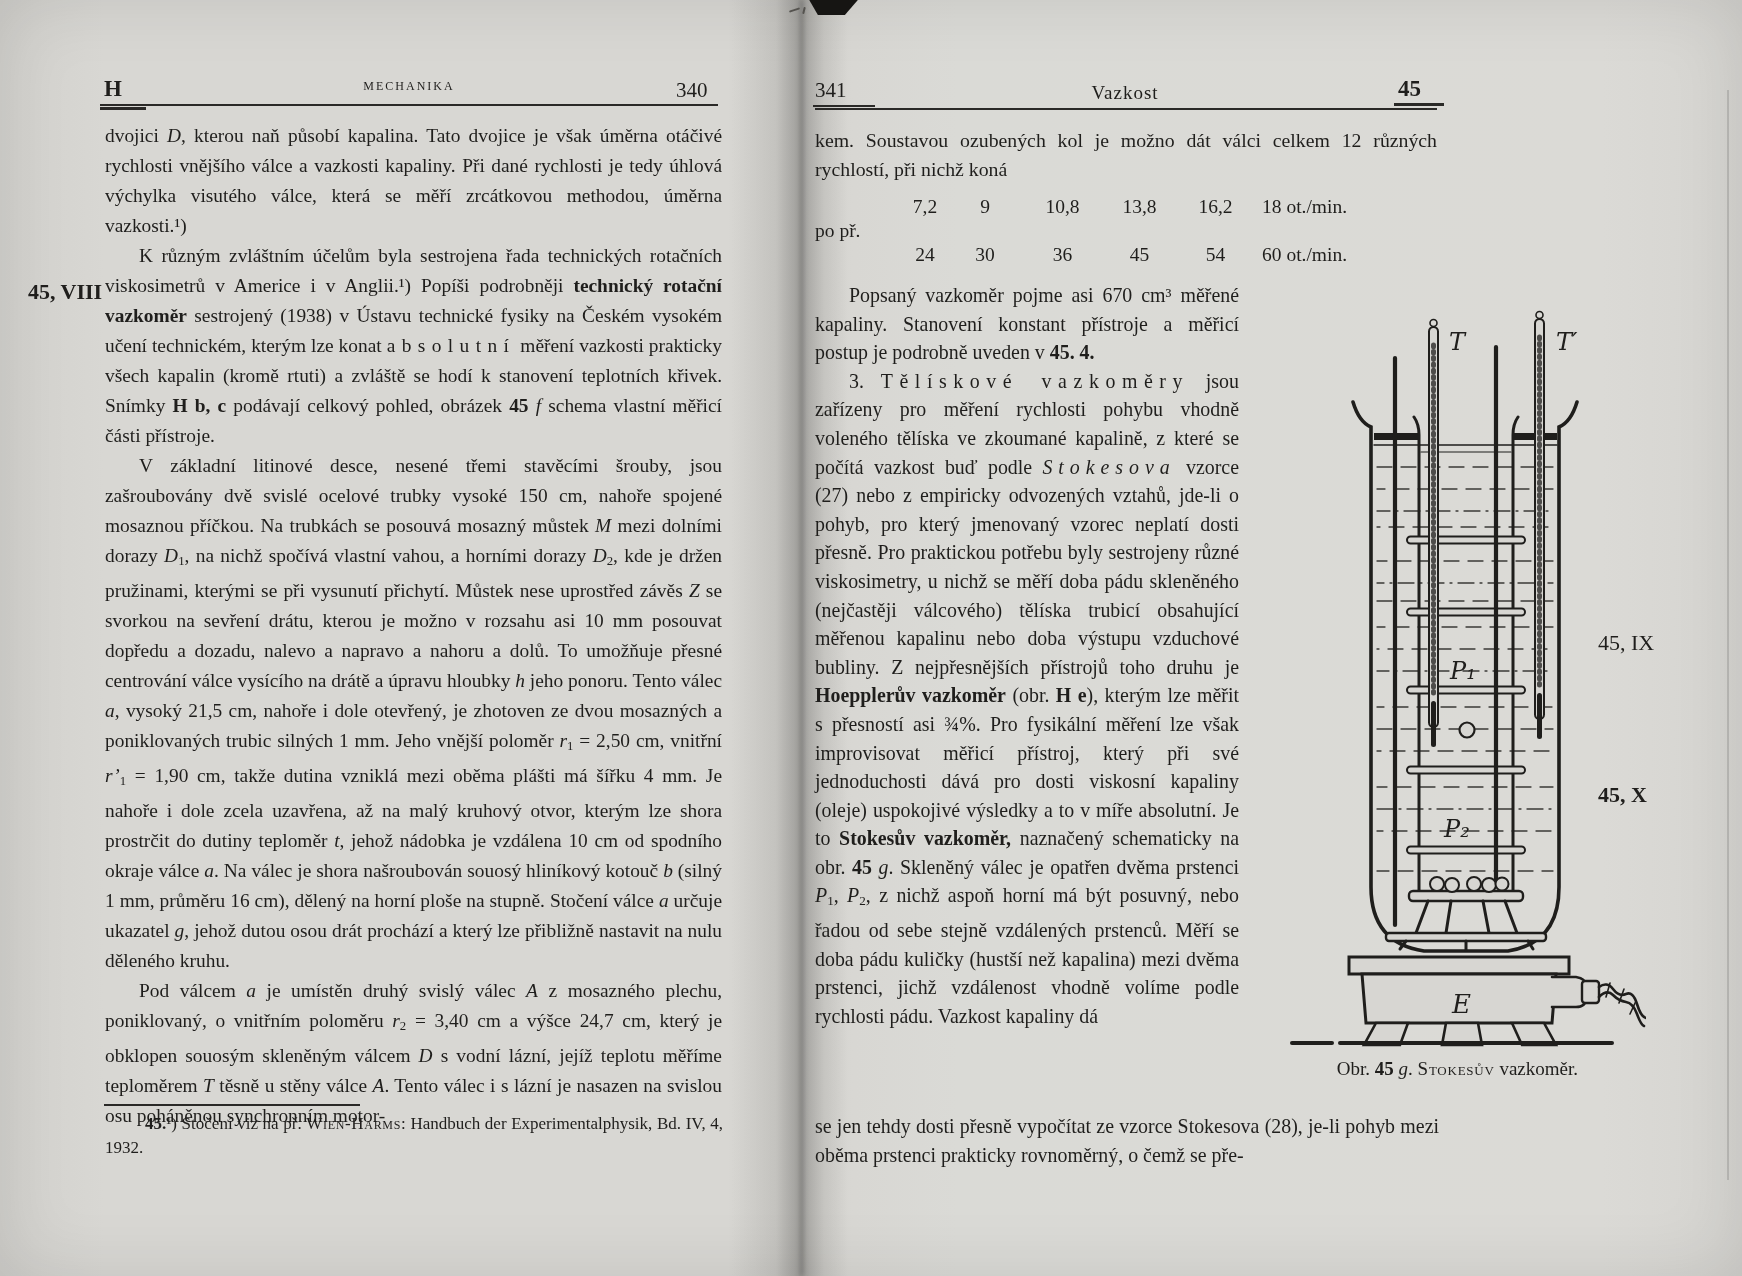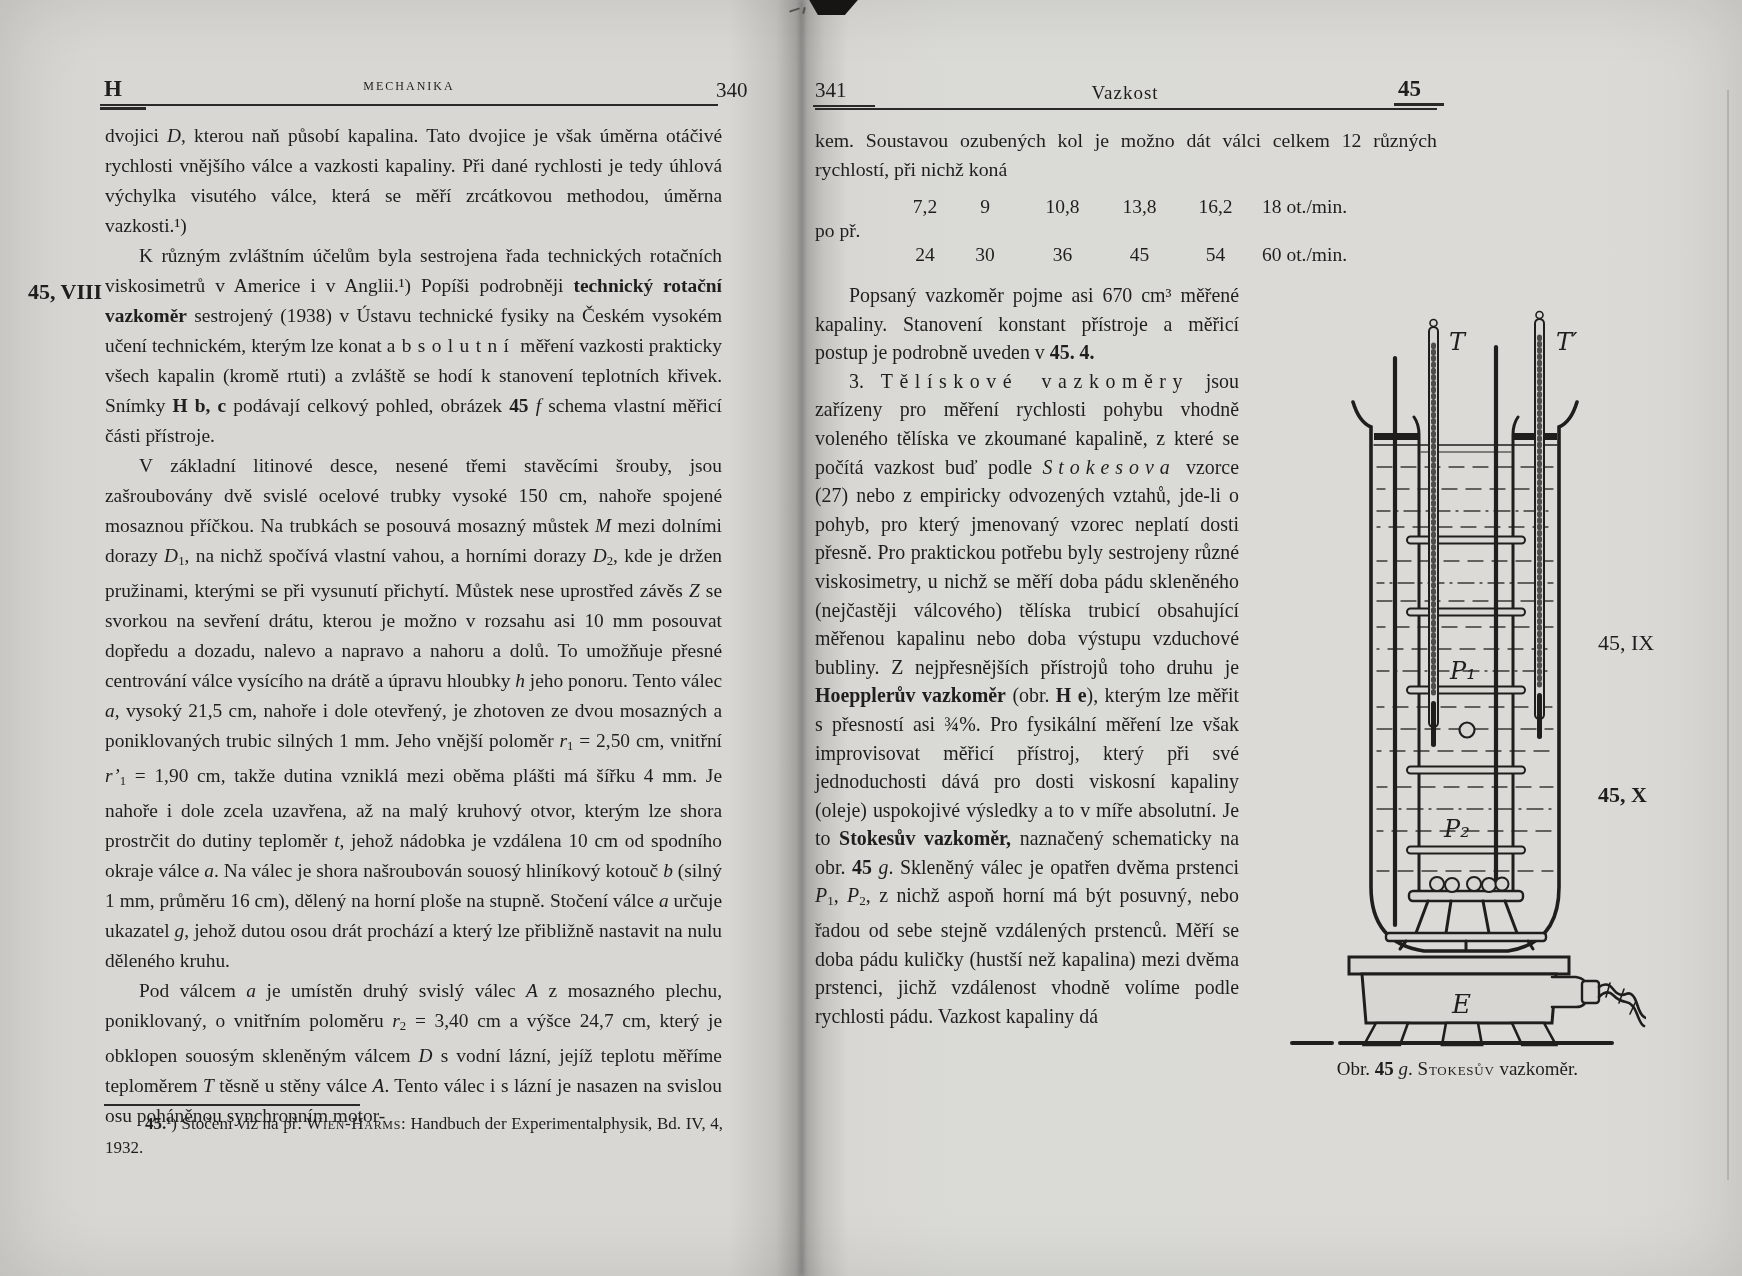--- a/index.html
+++ b/index.html
@@ -15,21 +15,21 @@
   .fold-line{position:absolute;left:800px;top:0;width:4px;height:100%;background:rgba(25,24,22,0.22);filter:blur(2px);}
   .fold-notch{position:absolute;left:806px;top:0;width:54px;height:15px;background:#161513;
     clip-path:polygon(6% 0,96% 0,72% 100%,22% 100%);}
   .pencil-a{position:absolute;left:789px;top:9px;width:11px;height:2px;background:#55534f;transform:rotate(-18deg);border-radius:2px;}
   .pencil-b{position:absolute;left:803px;top:7px;width:2px;height:7px;background:#55534f;transform:rotate(14deg);border-radius:2px;}
   .page-edge-right{position:absolute;left:1727px;top:90px;width:2px;height:1090px;background:rgba(0,0,0,0.13);}
 
   
   .hdr-letter{position:absolute;left:104px;top:76px;font-weight:bold;font-size:23px;}
   .hdr-title-left{position:absolute;left:100px;top:79px;width:618px;text-align:center;font-size:12px;letter-spacing:2px;}
-  .hdr-page-left{position:absolute;left:676px;top:78px;font-size:21px;margin-left:40px;}
+  .hdr-page-left{position:absolute;left:676px;top:78px;font-size:21px;}
   .rule-left{position:absolute;left:100px;top:104px;width:618px;height:2px;background:#2a2927;}
   .rule-left-h{position:absolute;left:100px;top:107px;width:46px;height:2.5px;background:#2a2927;}
 
   .hdr-page-right{position:absolute;left:815px;top:78px;font-size:21px;}
   .hdr-title-right{position:absolute;left:815px;top:82px;width:620px;text-align:center;font-size:19px;letter-spacing:1px;}
   .hdr-section-right{position:absolute;left:1398px;top:76px;font-weight:bold;font-size:23px;}
   .rule-right{position:absolute;left:815px;top:108px;width:622px;height:2px;background:#2a2927;}
   .rule-right-341{position:absolute;left:813px;top:105px;width:62px;height:2px;background:#2a2927;}
   .rule-right-45{position:absolute;left:1394px;top:103px;width:50px;height:2.5px;background:#2a2927;}
 
@@ -125,20 +125,21 @@
       <span class="speed-cell sc3">45</span>
       <span class="speed-cell sc4">54</span>
       <span class="speed-cell sc5">60 ot./min.</span>
     </div>
   </div>
 
   <div class="col-right">
     <p class="indent"><span class="seg-n">Popsaný vazkoměr pojme asi 670 cm³ měřené kapaliny. Stanovení konstant přístroje a měřicí postup je podrobně uveden v </span><span class="seg-b">45. 4.</span></p>
     <p class="indent"><span class="seg-n">3. </span><span class="seg-sp">Tělískové vazkoměry</span><span class="seg-n"> jsou zařízeny pro měření rychlosti pohybu vhodně voleného tělíska ve zkoumané kapalině, z které se počítá vazkost buď podle </span><span class="seg-isp">Stokesova</span><span class="seg-n"> vzorce (27) nebo z empiricky odvozených vztahů, jde-li o pohyb, pro který jmenovaný vzorec neplatí dosti přesně. Pro praktickou potřebu byly sestrojeny různé viskosimetry, u nichž se měří doba pádu skleněného (nejčastěji válcového) tělíska trubicí obsahující měřenou kapalinu nebo doba výstupu vzduchové bubliny. Z nejpřesnějších přístrojů toho druhu je </span><span class="seg-b">Hoepplerův vazkoměr</span><span class="seg-n"> (obr. </span><span class="seg-b">H e</span><span class="seg-n">), kterým lze měřit s přesností asi ¾%. Pro fysikální měření lze však improvisovat měřicí přístroj, který při své jednoduchosti dává pro dosti viskosní kapaliny (oleje) uspokojivé výsledky a to v míře absolutní. Je to </span><span class="seg-b">Stokesův vazkoměr,</span><span class="seg-n"> naznačený schematicky na obr. </span><span class="seg-b">45</span><span class="seg-i"> g</span><span class="seg-n">. Skleněný válec je opatřen dvěma prstenci </span><span class="seg-i">P</span><span class="seg-sub">1</span><span class="seg-n">, </span><span class="seg-i">P</span><span class="seg-sub">2</span><span class="seg-n">, z nichž aspoň horní má být posuvný, nebo řadou od sebe stejně vzdálených prstenců. Měří se doba pádu kuličky (hustší než kapalina) mezi dvěma prstenci, jichž vzdálenost vhodně volíme podle rychlosti pádu. Vazkost kapaliny dá</span></p>
   </div>
+  <div class="bottom-right"><span class="seg-n">se jen tehdy dosti přesně vypočítat ze vzorce Stokesova (28), je-li pohyb mezi oběma prstenci prakticky rovnoměrný, o čemž se pře-</span></div>
 
   <div class="figure-wrap">
     <svg width="400" height="775" viewBox="0 0 400 775">
       <g stroke="#1f1e1c" fill="none" stroke-linecap="round">
 
         <g stroke-width="1.3" opacity="0.85">
           <line x1="131" y1="192" x2="307" y2="192" stroke-dasharray="15 9"></line>
           <line x1="131" y1="214" x2="307" y2="214" stroke-dasharray="15 9" stroke-dashoffset="7"></line>
           <line x1="131" y1="236" x2="307" y2="236" stroke-dasharray="16 6 2 6" stroke-dashoffset="3"></line>
           <line x1="131" y1="252" x2="307" y2="252" stroke-dasharray="15 9" stroke-dashoffset="12"></line>

